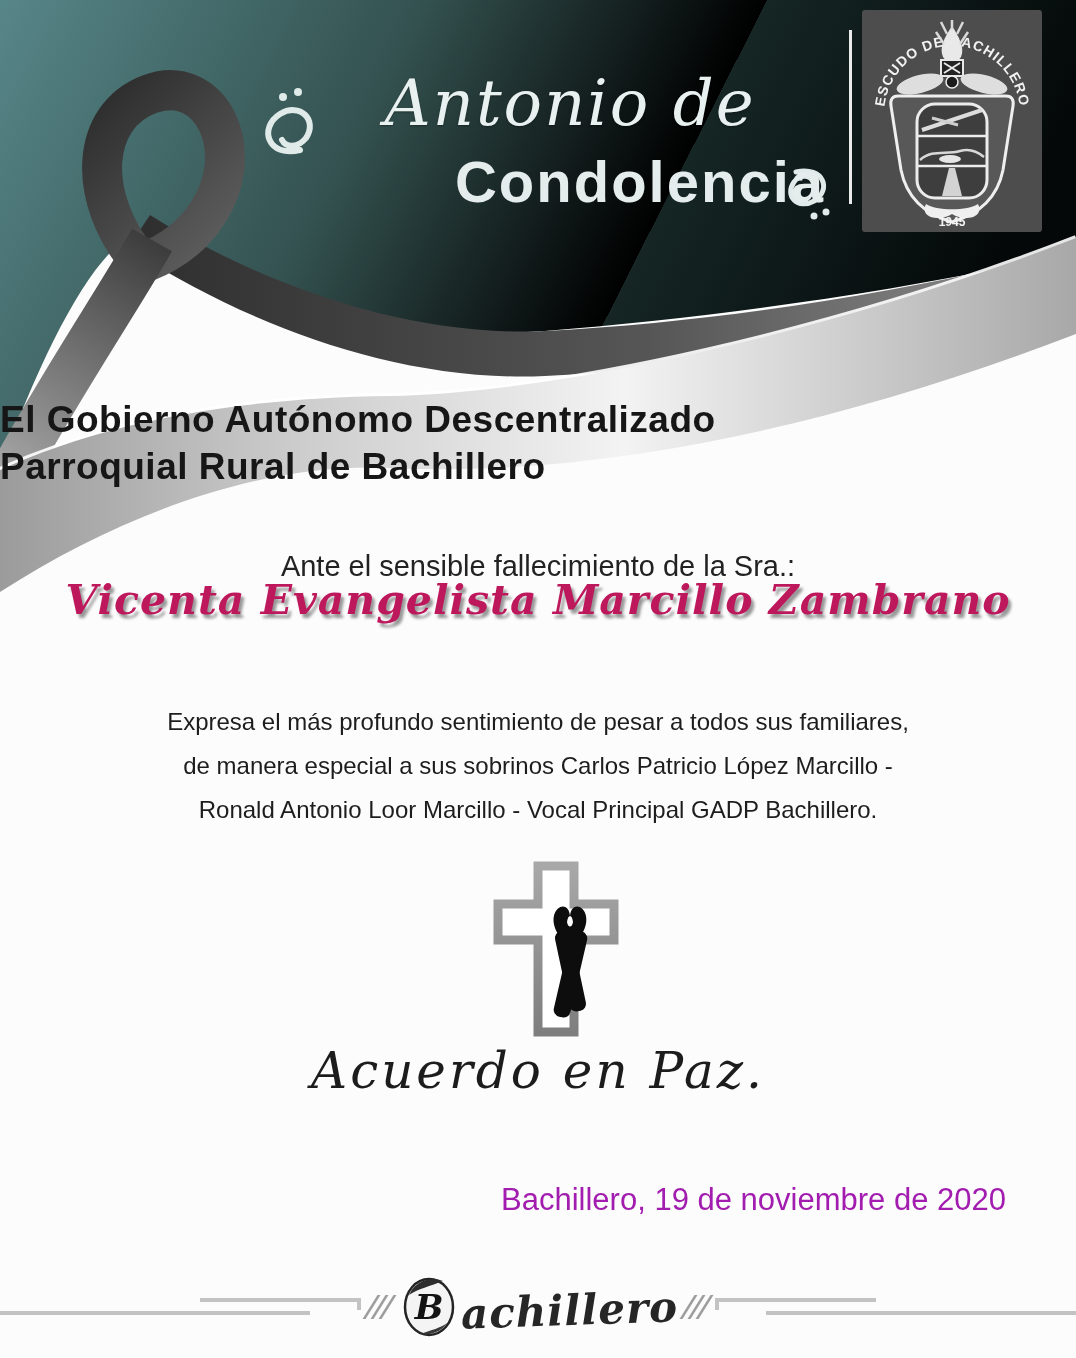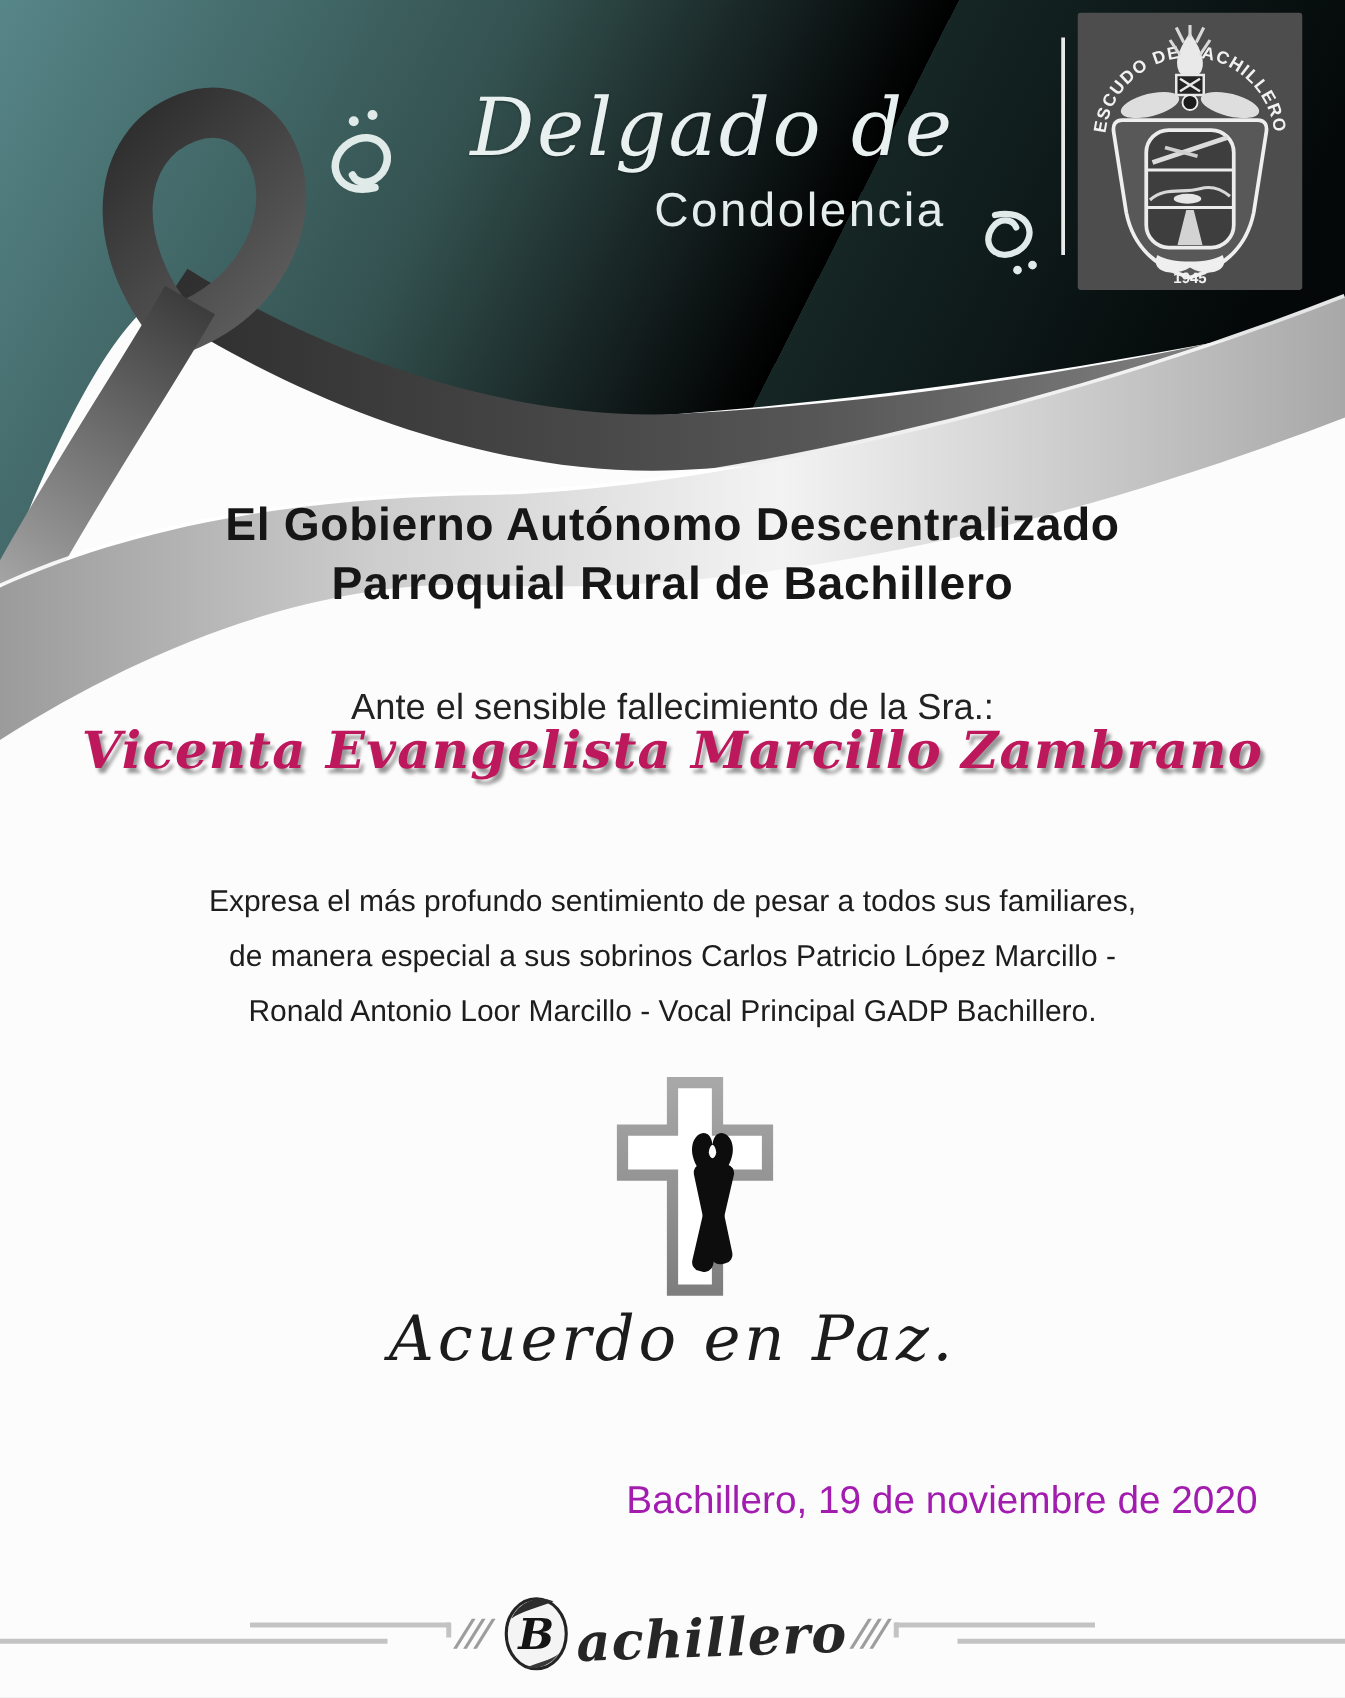--- a/index.html
+++ b/index.html
@@ -11,25 +11,25 @@
   
   .header-art{position:absolute;left:0;top:0;width:1076px;height:620px;}
   .script-title{
     position:absolute;left:290px;top:66px;width:560px;text-align:center;
     font-family:"DejaVu Serif",serif;font-style:italic;font-weight:400;
     font-size:64px;color:#e9f1f0;letter-spacing:2px;
     text-shadow:0 1px 2px rgba(0,0,0,.35);
   }
   .sans-title{
     position:absolute;left:430px;top:148px;width:420px;text-align:center;
-    font-weight:400;font-size:38px;color:#e4edec;letter-spacing:2px;
+    font-weight:700;font-size:58px;color:#e4edec;letter-spacing:2px;
   }
   .crest{position:absolute;left:862px;top:10px;width:180px;height:222px;}
   
-  .heading{position:absolute;left:0;top:396px;width:1076px;text-align:center;
+  .heading{position:absolute;left:0;top:396px;width:1076px;text-align:left;
     font-weight:700;font-size:37px;line-height:47px;color:#161616;letter-spacing:.5px;}
   .intro{position:absolute;left:0;top:522px;width:1076px;text-align:center;
     font-size:29px;color:#222;margin-top:28px;}
   .deceased{position:absolute;left:0;top:576px;width:1076px;text-align:center;
     font-family:"DejaVu Serif",serif;font-style:italic;font-weight:700;
     font-size:41px;color:#be185d;letter-spacing:1px;
     text-shadow:3px 4px 3px rgba(0,0,0,.40);}
   .message{position:absolute;left:38px;top:700px;width:1000px;text-align:center;
     font-size:24px;line-height:44px;color:#1d1d1d;}
   .cross-wrap{position:absolute;left:478px;top:858px;width:170px;height:185px;}
@@ -113,21 +113,21 @@
     </g>
     <g stroke="#dfeae9" stroke-width="5" fill="none" stroke-linecap="round">
       <path d="M796,172 C824,166 832,190 814,201 C798,210 784,196 794,182 C800,174 810,175 813,182"></path>
       <circle cx="826" cy="212" r="3.5" fill="#dfeae9" stroke="none"></circle>
       <circle cx="814" cy="216" r="3.5" fill="#dfeae9" stroke="none"></circle>
     </g>
 
     <rect x="849" y="30" width="3" height="174" fill="#f6f6f6" opacity="0.95"></rect>
   </svg>
 
-  <div class="script-title">Delgado de</div>
+  <div class="script-title">Antonio de</div>
   <div class="sans-title">Condolencia</div>
 
   <svg class="crest" viewBox="0 0 180 222" width="180" height="222">
     <rect x="0" y="0" width="180" height="222" rx="3" fill="#4d4d4d"></rect>
     <defs>
         <path id="crestArc" d="M22,104 A68,68 0 0 1 158,104" fill="none"></path>
       </defs>
     <text font-size="14" font-weight="bold" fill="#f2f2f2" letter-spacing="1" font-family="Liberation Sans, sans-serif">
       <textPath href="#crestArc" startOffset="50%" text-anchor="middle">ESCUDO DE BACHILLERO</textPath>
     </text>

